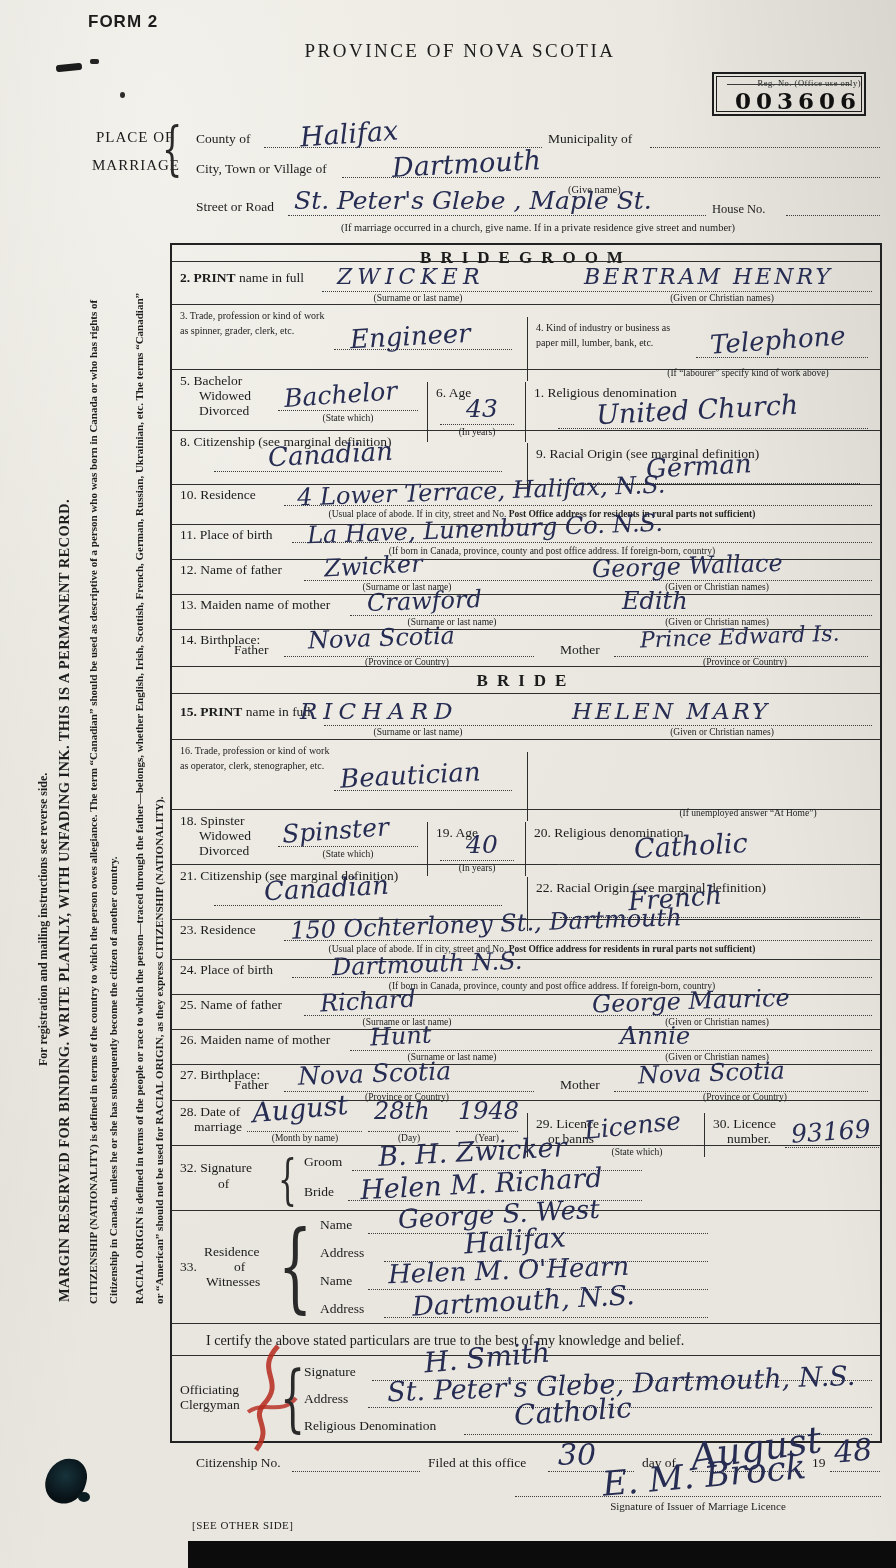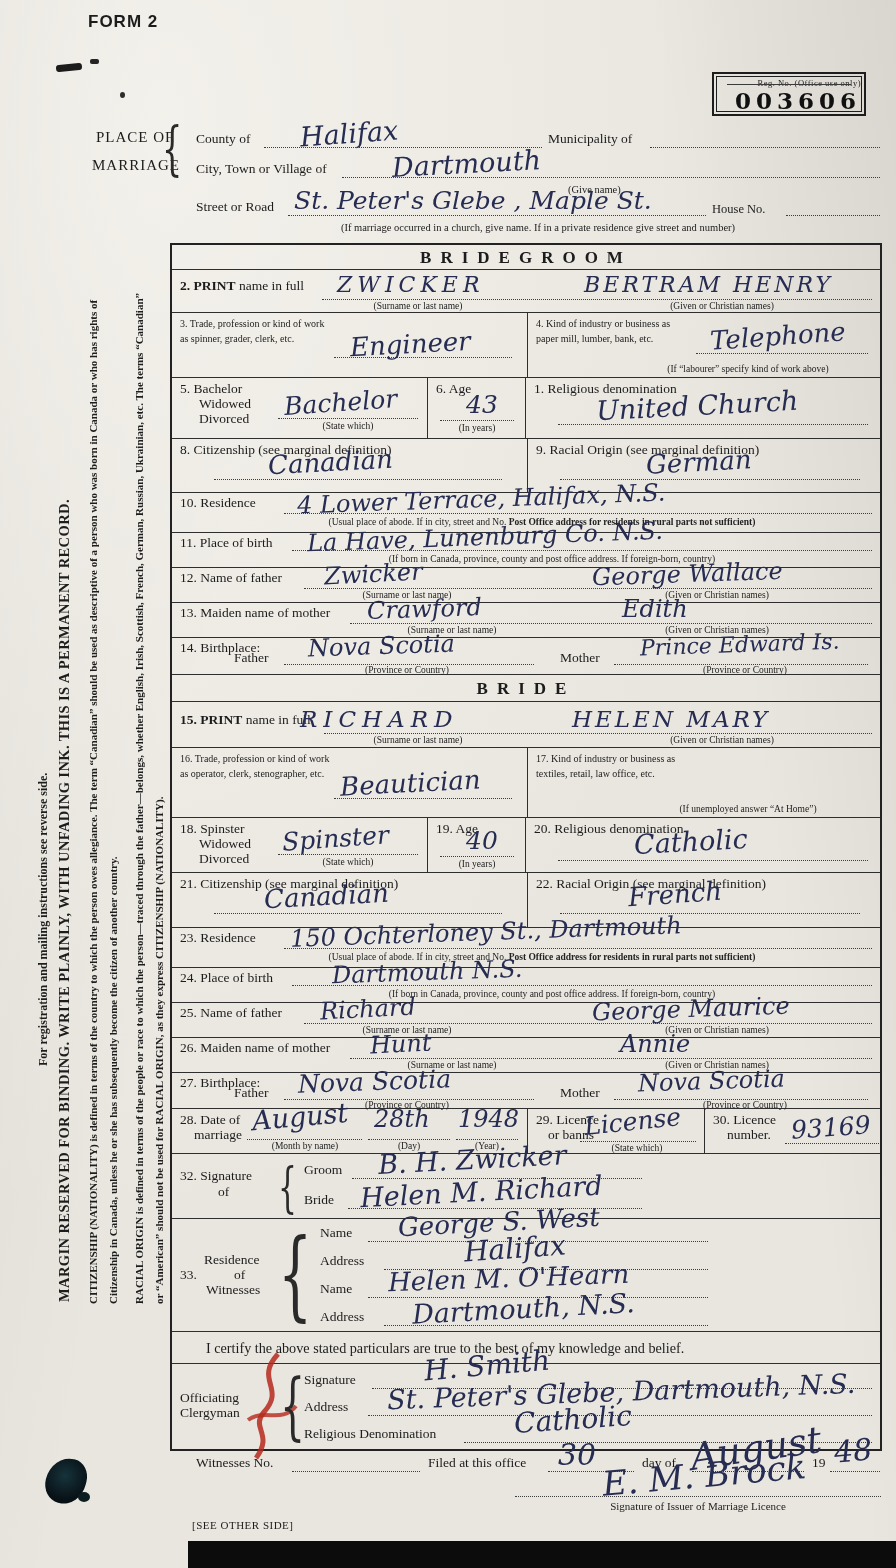--- a/index.html
+++ b/index.html
@@ -24,38 +24,39 @@
   .dln{position:absolute;height:0;border-bottom:1.4px dotted #3d3d3d;}
   .hwv{position:absolute;font-family:"DejaVu Serif",serif;font-style:italic;color:#262c52;white-space:nowrap;line-height:1;}
   .vrot{position:absolute;transform:rotate(-90deg);transform-origin:0 0;white-space:nowrap;color:#1d1d1d;}
   .vrotw{position:absolute;transform:rotate(-90deg);transform-origin:0 0;color:#1d1d1d;}
   .brace{position:absolute;font-family:"DejaVu Serif",serif;font-weight:normal;color:#2a2a2a;transform:scaleX(.55);transform-origin:left center;line-height:1;}
   .table{position:absolute;left:170px;top:243px;width:712px;border:2px solid #222;}
   .trow{position:relative;border-bottom:1px solid #2e2e2e;}
   .trow:last-child{border-bottom:none;}
   .cols{display:flex;height:100%;}
   .cell{position:relative;height:100%;}
-  .cell + .cell{border-left:1px solid #2e2e2e;}
+  .cell + .cell{border-left:1px solid #2e2e2e;margin-top:12px;}
   .sechead{text-align:center;font-weight:bold;font-size:17px;letter-spacing:9px;padding-top:3px;}
 </style>
 </head>
 <body>
 
 <div class="page">
 
   <div class="abs" style="left:56px;top:64px;width:26px;height:7px;background:#1b1b1b;border-radius:3px;transform:rotate(-6deg)"></div>
   <div class="abs" style="left:90px;top:59px;width:9px;height:5px;background:#242424;border-radius:2px"></div>
   <div class="abs" style="left:120px;top:92px;width:5px;height:6px;background:#2c2c2c;border-radius:50%"></div>
 
   <div class="vrot" style="left:36px;top:1066px;font-size:12px;font-weight:bold;">For registration and mailing instructions see reverse side.</div>
   <div class="vrot" style="left:56px;top:1302px;font-size:14.5px;font-weight:bold;letter-spacing:.4px;">MARGIN RESERVED FOR BINDING.  WRITE PLAINLY, WITH UNFADING INK.  THIS IS A PERMANENT RECORD.</div>
   <div class="vrotw" style="left:84px;top:1304px;width:1015px;font-size:11px;font-weight:bold;line-height:19.5px;">CITIZENSHIP (NATIONALITY) is defined in terms of the country to which the person owes allegiance.  The term “Canadian” should be used as descriptive of a person who was born in Canada or who has rights of Citizenship in Canada, unless he or she has subsequently become the citizen of another country.</div>
   <div class="vrotw" style="left:130px;top:1304px;width:1015px;font-size:11px;font-weight:bold;line-height:19.5px;">RACIAL ORIGIN is defined in terms of the people or race to which the person—traced through the father—belongs, whether English, Irish, Scottish, French, German, Russian, Ukrainian, etc.  The terms “Canadian” or “American” should not be used for RACIAL ORIGIN, as they express CITIZENSHIP (NATIONALITY).</div>
 
   <div class="abs" style="left:88px;top:12px;font-family:'Liberation Sans',sans-serif;font-weight:bold;font-size:17px;letter-spacing:1px;">FORM 2</div>
+  <div class="abs" style="left:170px;top:40px;width:580px;text-align:center;font-size:19px;letter-spacing:2.5px;">PROVINCE OF NOVA SCOTIA</div>
 
   <div class="abs" style="left:712px;top:72px;width:154px;height:44px;border:2px solid #1d1d1d;padding:2px;">
     <div style="border:1px solid #1d1d1d;height:100%;position:relative;text-align:right;">
       <div class="abs" style="left:0;right:0;top:1px;font-size:8.5px;letter-spacing:.5px;">Reg. No. (Office use only)</div>
       <div class="abs" style="left:10px;right:10px;top:7px;border-top:1px solid #3a3a3a;"></div>
       <div class="abs" style="left:0;right:0;top:10px;font-size:23px;font-weight:bold;letter-spacing:5px;font-family:'DejaVu Serif',serif;color:#101010;">003606</div>
     </div>
   </div>
 
   <div class="lbl" style="left:96px;top:129px;font-size:15px;letter-spacing:1px;">PLACE OF</div>
@@ -75,21 +76,21 @@
 
   <div class="lbl" style="left:196px;top:199px;">Street or Road</div>
   <div class="dln" style="left:288px;width:418px;top:215px;"></div>
   <i class="hwv" style="left:294px;top:188px;font-size:25px;">St. Peter's Glebe , Maple St.</i>
   <div class="lbl" style="left:712px;top:202px;font-size:12.5px;">House No.</div>
   <div class="dln" style="left:786px;width:94px;top:215px;"></div>
   <div class="sm smc" style="left:196px;width:684px;top:222px;font-size:10.5px;">(If marriage occurred in a church, give name.  If in a private residence give street and number)</div>
 
   <div class="table">
 
-    <div class="trow" style="height:25px">
+    <div class="trow" style="height:17px">
       <div class="sechead">BRIDEGROOM</div>
     </div>
 
     <div class="trow" style="height:43px">
       <span class="lbl" style="left:8px;top:8px;"><b>2.</b> <b>PRINT</b> <span>name in full</span></span>
       <div class="dln" style="left:150px;right:8px;top:29px;"></div>
       <i class="hwv" style="left:165px;top:4px;font-size:22px;letter-spacing:5px;">ZWICKER</i>
       <i class="hwv" style="left:412px;top:4px;font-size:22px;letter-spacing:3px;">BERTRAM HENRY</i>
       <span class="sm smc" style="left:158px;width:176px;top:31px;">(Surname or last name)</span>
       <span class="sm smc" style="left:438px;width:224px;top:31px;">(Given or Christian names)</span>
@@ -208,21 +209,20 @@
     </div>
 
     <div class="trow" style="height:70px">
       <div class="cols">
         <div class="cell" style="width:355px">
           <div class="wrap" style="left:8px;top:3px;width:152px;line-height:15px;">16. Trade, profession or kind of work as operator, clerk, stenographer, etc.</div>
           <div class="dln" style="left:162px;width:178px;top:50px;"></div>
           <i class="hwv" style="left:168px;top:22px;font-size:26px;transform:rotate(-3deg);">Beautician</i>
         </div>
         <div class="cell" style="flex:1">
-          <div class="wrap" style="left:8px;top:3px;width:158px;line-height:15px;">17. Kind of industry or business as textiles, retail, law office, etc.</div>
           <span class="sm smc" style="left:92px;width:256px;top:56px;">(If unemployed answer “At Home”)</span>
         </div>
       </div>
     </div>
 
     <div class="trow" style="height:55px">
       <div class="cols">
         <div class="cell" style="width:255px">
           <span class="lbl" style="left:8px;top:3px;">18. Spinster</span>
           <span class="lbl" style="left:27px;top:18px;">Widowed</span>
@@ -385,21 +385,21 @@
       <span class="lbl" style="left:132px;top:35px;">Address</span>
       <div class="dln" style="left:196px;right:8px;top:51px;"></div>
       <i class="hwv" style="left:215px;top:14px;font-size:27px;transform:rotate(-2deg);">St. Peter's Glebe,  Dartmouth,  N.S.</i>
       <span class="lbl" style="left:132px;top:62px;">Religious Denomination</span>
       <div class="dln" style="left:292px;right:8px;top:78px;"></div>
       <i class="hwv" style="left:342px;top:42px;font-size:28px;transform:rotate(-4deg);">Catholic</i>
     </div>
 
   </div>
 
-  <div class="lbl" style="left:196px;top:1455px;">Witnesses No.</div>
+  <div class="lbl" style="left:196px;top:1455px;">Citizenship No.</div>
   <div class="dln" style="left:292px;width:128px;top:1471px;"></div>
   <div class="lbl" style="left:428px;top:1455px;">Filed at this office</div>
   <i class="hwv" style="left:558px;top:1440px;font-size:30px;">30</i>
   <div class="dln" style="left:548px;width:86px;top:1471px;"></div>
   <div class="lbl" style="left:642px;top:1455px;">day of</div>
   <i class="hwv" style="left:690px;top:1430px;font-size:37px;transform:rotate(-8deg);">August</i>
   <div class="dln" style="left:692px;width:112px;top:1471px;"></div>
   <div class="lbl" style="left:812px;top:1455px;">19</div>
   <i class="hwv" style="left:834px;top:1436px;font-size:30px;transform:rotate(-5deg);">48</i>
   <div class="dln" style="left:830px;width:50px;top:1471px;"></div>

